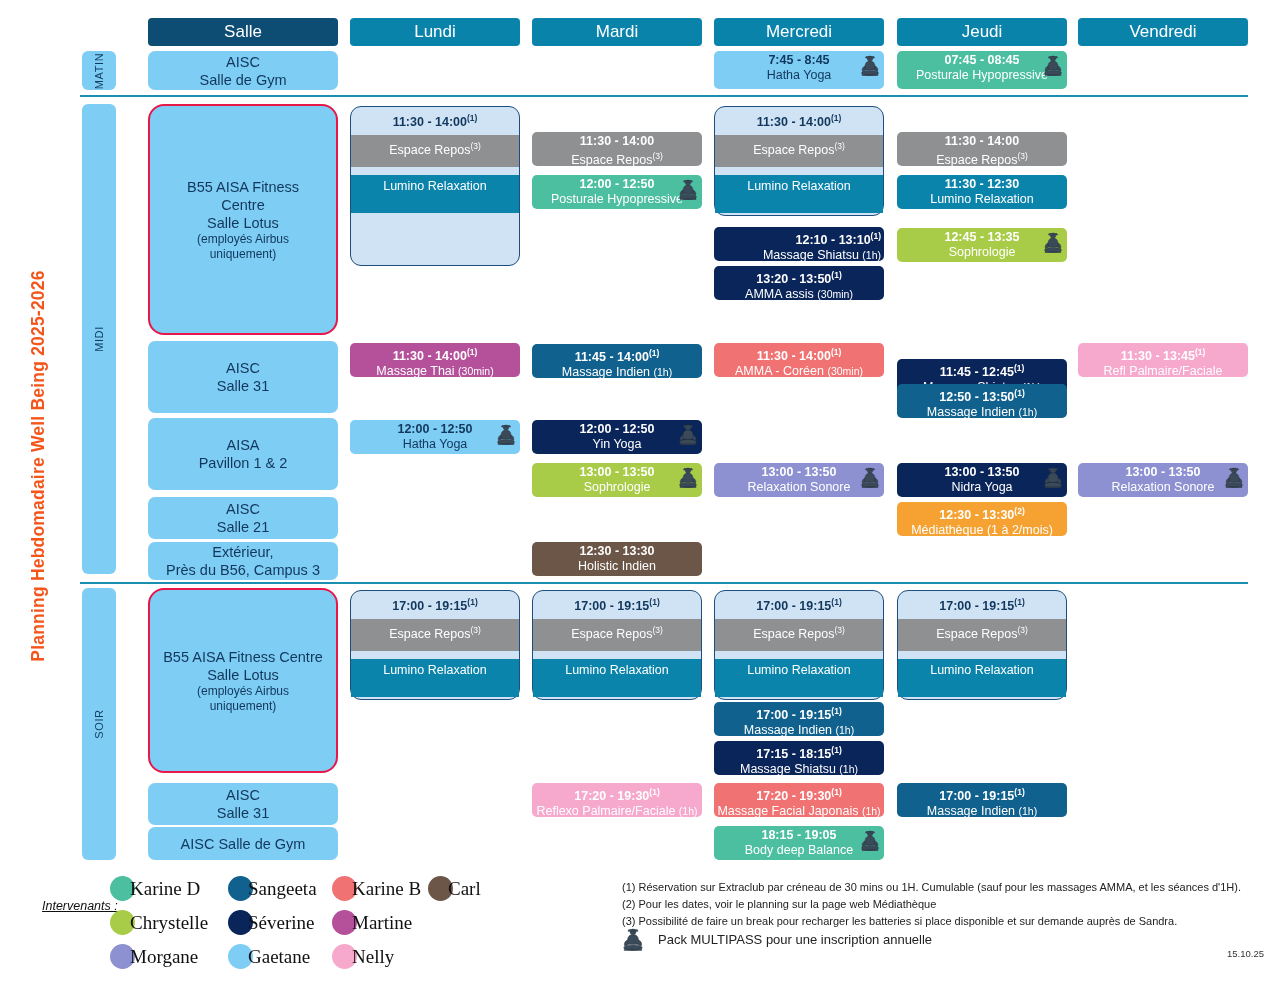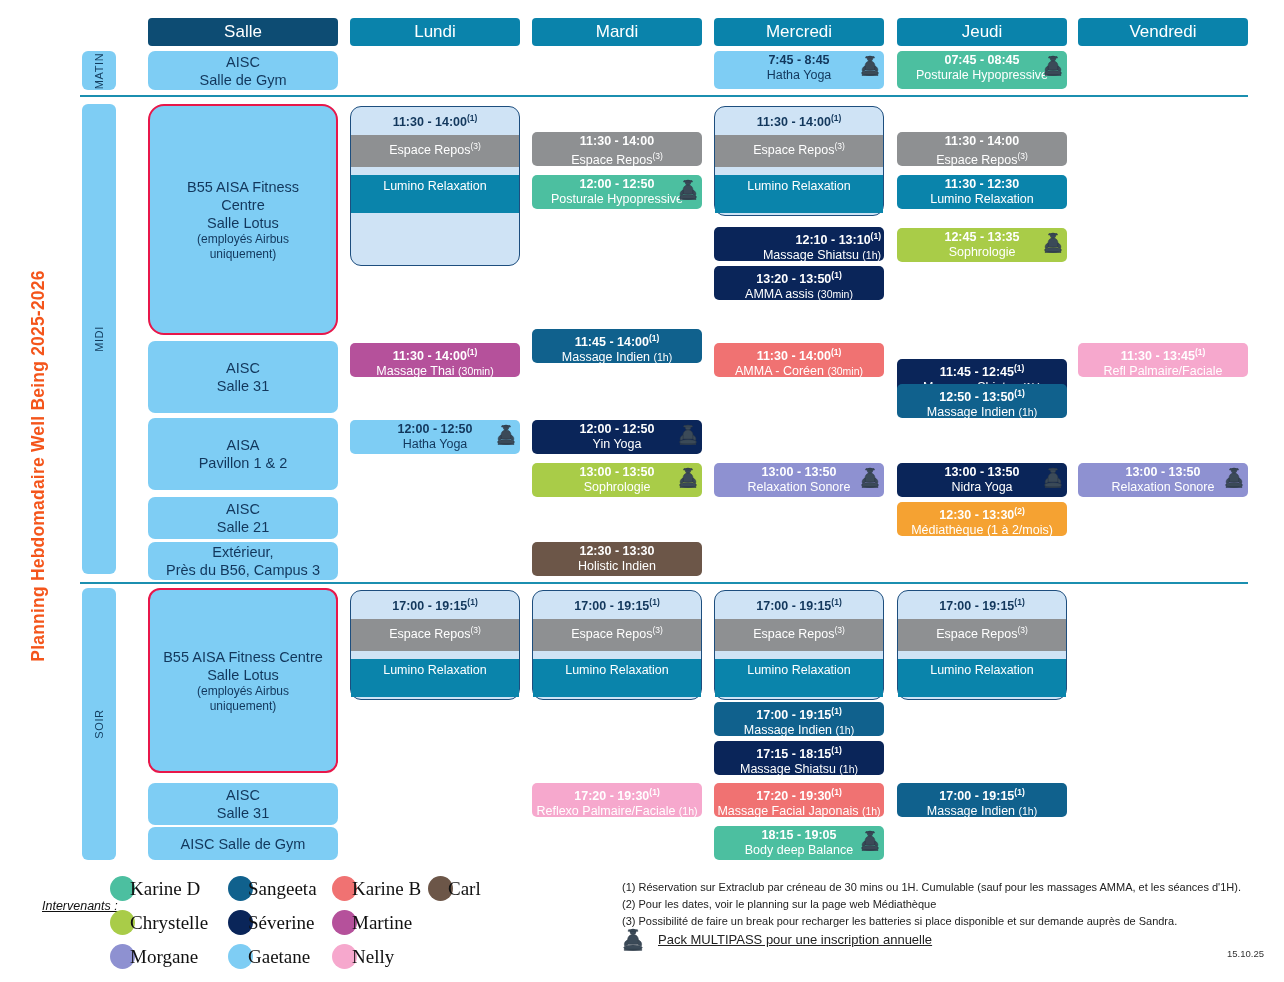--- a/index.html
+++ b/index.html
@@ -97,21 +97,21 @@
   }
 
   
   #notes{position:absolute;left:622px;top:880px;width:640px;}
   #notes p{margin:0 0 2.5px 0;font-size:11px;line-height:14.5px;color:#222;}
   #multipass{
     position:absolute;left:622px;top:930px;
     font-size:13px;color:#222;line-height:20px;
   }
   #multipass .ic{position:absolute;left:0;top:-2px;width:22px;height:24px;}
-  #multipass span.tx{margin-left:36px;display:inline-block;text-decoration:underline;}
+  #multipass span.tx{margin-left:36px;display:inline-block;}
   #datestamp{
     position:absolute;right:20px;top:948px;font-size:9.5px;color:#333;
   }
 </style>
 </head>
 <body>
 
 <div class="page">
 
   <div id="main-title">Planning Hebdomadaire Well Being 2025-2026</div>
@@ -171,21 +171,21 @@
           <div>AISC</div>
           <div>Salle 21</div>
         </div>
       </div>
       <div class="room" style="left: 148px; top: 542px; width: 190px; height: 38px;">
         <div>
           <div>Extérieur,</div>
           <div>Près du B56, Campus 3</div>
         </div>
       </div>
-      <div class="room outlined" style="left: 148px; top: 588px; width: 190px; height: 185px; border-radius: 12px;">
+      <div class="room outlined" style="left: 148px; top: 588px; width: 190px; height: 185px;">
         <div>
           <div>B55 AISA Fitness Centre</div>
           <div>Salle Lotus</div>
           <small>(employés Airbus<br>uniquement)</small>
         </div>
       </div>
       <div class="room" style="left: 148px; top: 783px; width: 190px; height: 42px;">
         <div>
           <div>AISC</div>
           <div>Salle 31</div>
@@ -307,21 +307,21 @@
         <span class="n">Massage Shiatsu <small>(1h)</small></span>
       </div>
       <div class="act" style="left: 714px; top: 266px; width: 170px; height: 34px; background: rgb(10, 37, 89); color: rgb(255, 255, 255);">
         <span class="t">13:20 - 13:50<sup>(1)</sup></span>
         <span class="n">AMMA assis <small>(30min)</small></span>
       </div>
       <div class="act" style="left: 350px; top: 343px; width: 170px; height: 34px; background: rgb(181, 81, 155); color: rgb(255, 255, 255);">
         <span class="t">11:30 - 14:00<sup>(1)</sup></span>
         <span class="n">Massage Thai <small>(30min)</small></span>
       </div>
-      <div class="act" style="left: 532px; top: 329px; width: 170px; height: 34px; background: rgb(16, 97, 141); color: rgb(255, 255, 255);">
+      <div class="act" style="left: 532px; top: 344px; width: 170px; height: 34px; background: rgb(16, 97, 141); color: rgb(255, 255, 255);">
         <span class="t">11:45 - 14:00<sup>(1)</sup></span>
         <span class="n">Massage Indien <small>(1h)</small></span>
       </div>
       <div class="act" style="left: 714px; top: 343px; width: 170px; height: 34px; background: rgb(240, 114, 114); color: rgb(255, 255, 255);">
         <span class="t">11:30 - 14:00<sup>(1)</sup></span>
         <span class="n">AMMA -  Coréen <small>(30min)</small></span>
       </div>
       <div class="act" style="left: 897px; top: 343px; width: 170px; height: 34px; background: rgb(10, 37, 89); color: rgb(255, 255, 255); margin-top: 16px;">
         <span class="t">11:45 - 12:45<sup>(1)</sup></span>
         <span class="n">Massage Shiatsu <small>(1h)</small></span>

